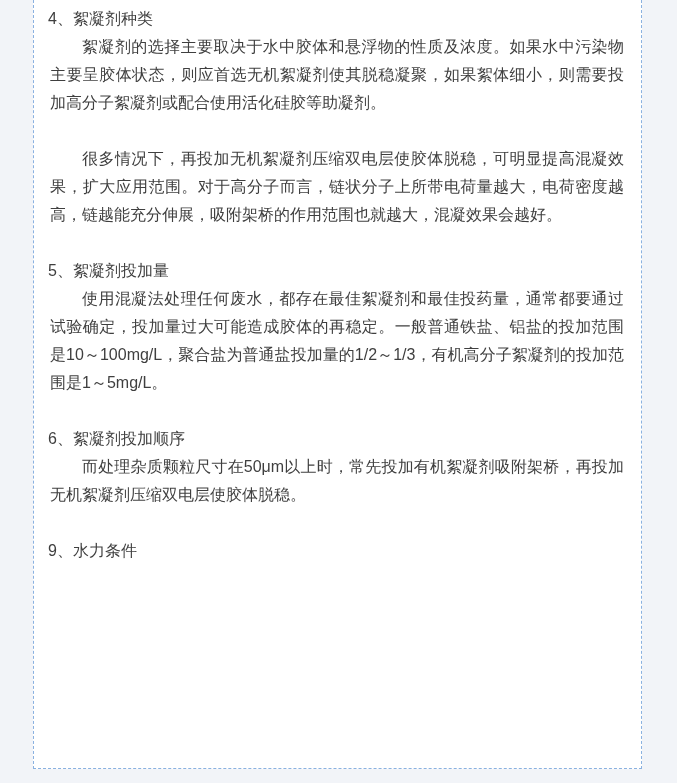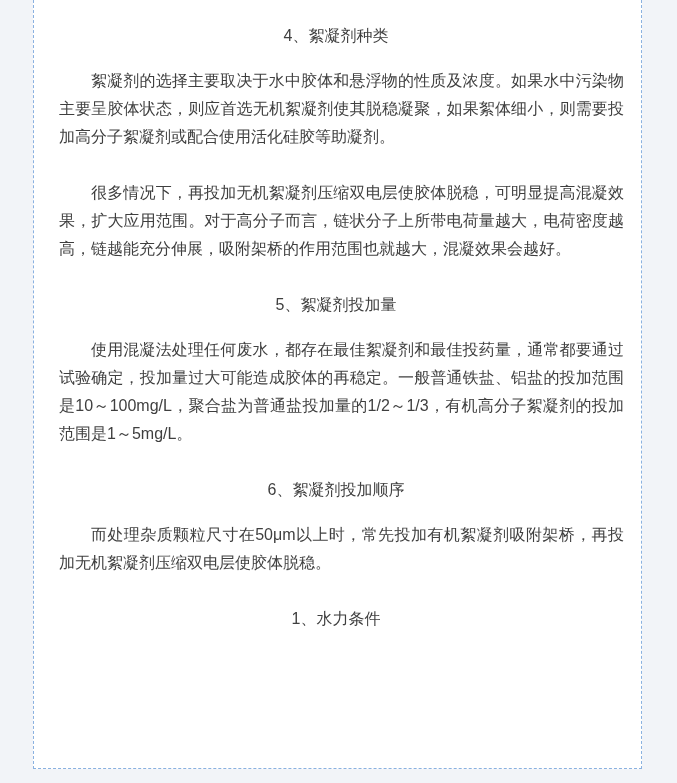--- a/index.html
+++ b/index.html
@@ -19,29 +19,29 @@
     width: 609px;
     height: 769px;
     background: #ffffff;
     border-left: 1px dashed #8ab1e0;
     border-right: 1px dashed #8ab1e0;
     border-bottom: 1px dashed #8ab1e0;
     padding: 5px 17px 0 14px;
     overflow: hidden;
   }
   .sec-heading {
-    margin: 17px;
+    margin: 0;
     font-size: 16px;
     line-height: 28px;
     font-weight: 400;
     color: #3f3f3f;
-    text-align: center;
+    text-align: left;
   }
   .para {
-    margin: 0 0 28px 11px;
+    margin: 0 0 28px 2px;
     font-size: 16px;
     line-height: 28px;
     color: #3f3f3f;
     text-align: justify;
     text-indent: 2em;
     word-break: break-all;
   }
 </style>
 </head>
 <body>
@@ -58,16 +58,16 @@
     <h3 class="sec-heading">5、絮凝剂投加量</h3>
     <p class="para">使用混凝法处理任何废水，都存在最佳絮凝剂和最佳投药量，通常都要通过试验确定，投加量过大可能造成胶体的再稳定。一般普通铁盐、铝盐的投加范围是10～100mg/L，聚合盐为普通盐投加量的1/2～1/3，有机高分子絮凝剂的投加范围是1～5mg/L。</p>
   </div>
 
   <div>
     <h3 class="sec-heading">6、絮凝剂投加顺序</h3>
     <p class="para">而处理杂质颗粒尺寸在50μm以上时，常先投加有机絮凝剂吸附架桥，再投加无机絮凝剂压缩双电层使胶体脱稳。</p>
   </div>
 
   <div>
-    <h3 class="sec-heading">1、水力条件</h3>
+    <h3 class="sec-heading">9、水力条件</h3>
   </div>
 
 </div>
 
 </body></html>

